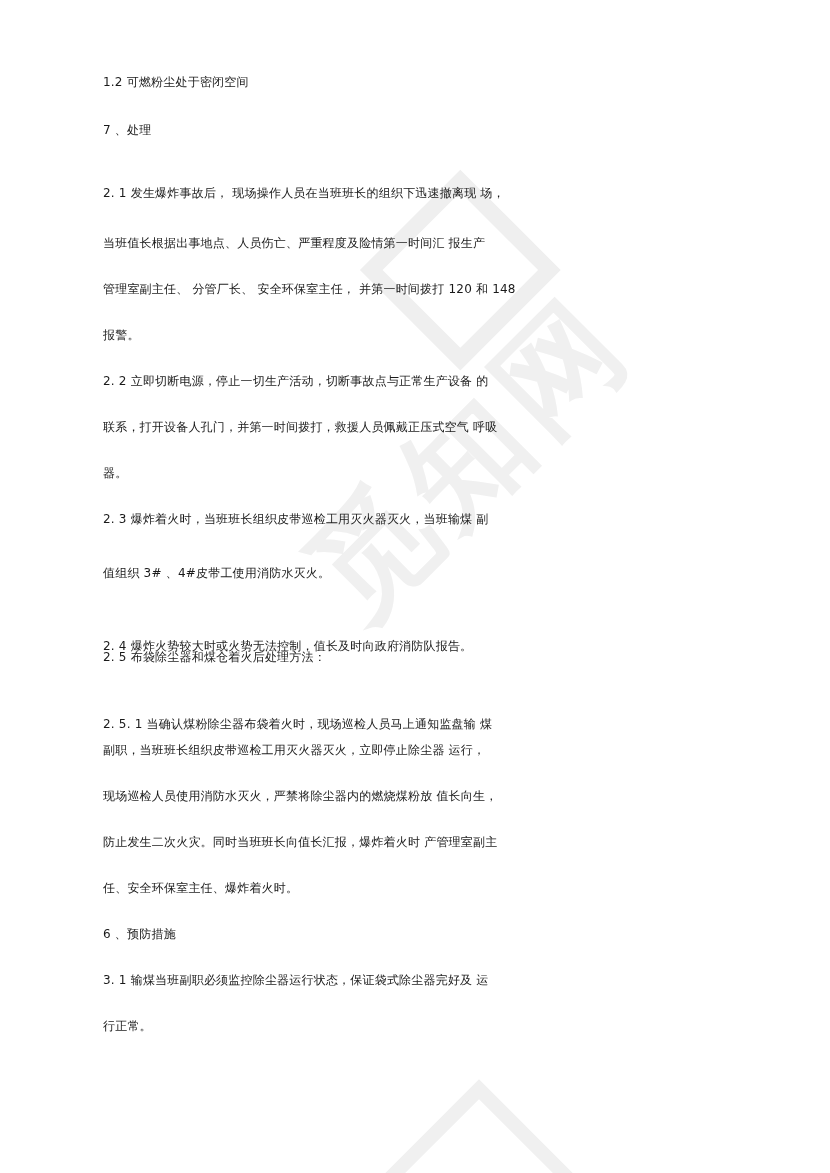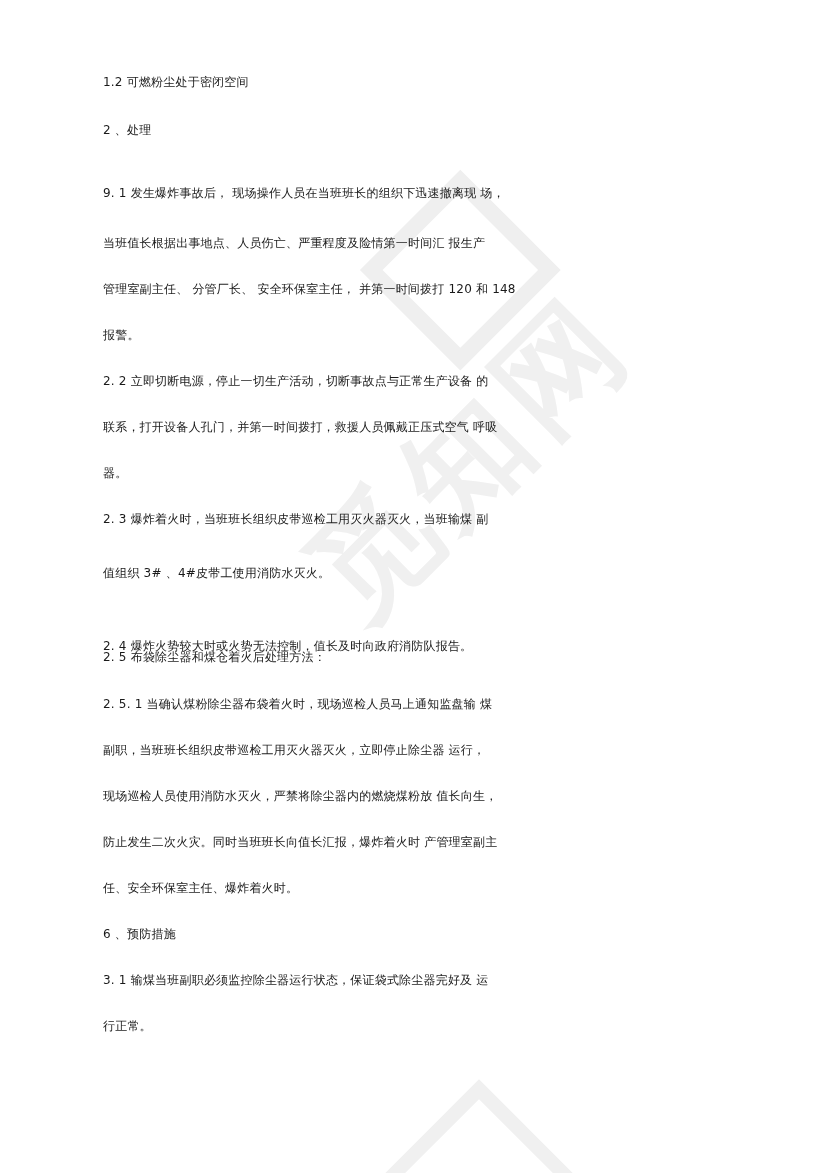--- a/index.html
+++ b/index.html
@@ -76,33 +76,33 @@
 <div class="page">
 
   <div class="watermark wm-main">
     <div class="wm-logo"></div>
     <div class="wm-text">觅知网</div>
   </div>
   <div class="watermark wm-bottom"></div>
 
   <div class="content">
     <div class="line" style="top:70px">1.2 可燃粉尘处于密闭空间</div>
-    <div class="line" style="top:118px">2 、处理</div>
-    <div class="line" style="top:181px">9. 1 发生爆炸事故后，  现场操作人员在当班班长的组织下迅速撤离现  场，</div>
+    <div class="line" style="top:118px">7 、处理</div>
+    <div class="line" style="top:181px">2. 1 发生爆炸事故后，  现场操作人员在当班班长的组织下迅速撤离现  场，</div>
     <div class="line" style="top:231px">当班值长根据出事地点、人员伤亡、严重程度及险情第一时间汇  报生产</div>
     <div class="line" style="top:277px">管理室副主任、  分管厂长、  安全环保室主任，  并第一时间拨打  120 和  148</div>
     <div class="line" style="top:323px">报警。</div>
     <div class="line" style="top:369px">2. 2 立即切断电源，停止一切生产活动，切断事故点与正常生产设备  的</div>
     <div class="line" style="top:415px">联系，打开设备人孔门，并第一时间拨打，救援人员佩戴正压式空气  呼吸</div>
     <div class="line" style="top:461px">器。</div>
     <div class="line" style="top:507px">2. 3 爆炸着火时，当班班长组织皮带巡检工用灭火器灭火，当班输煤  副</div>
     <div class="line" style="top:561px">值组织  3# 、4#皮带工使用消防水灭火。</div>
     <div class="line" style="top:634px">2. 4 爆炸火势较大时或火势无法控制，值长及时向政府消防队报告。</div>
     <div class="line" style="top:645px">2. 5 布袋除尘器和煤仓着火后处理方法：</div>
-    <div class="line" style="top:692px">2. 5. 1 当确认煤粉除尘器布袋着火时，现场巡检人员马上通知监盘输  煤</div>
+    <div class="line" style="top:712px">2. 5. 1 当确认煤粉除尘器布袋着火时，现场巡检人员马上通知监盘输  煤</div>
     <div class="line" style="top:738px">副职，当班班长组织皮带巡检工用灭火器灭火，立即停止除尘器  运行，</div>
     <div class="line" style="top:784px">现场巡检人员使用消防水灭火，严禁将除尘器内的燃烧煤粉放  值长向生，</div>
     <div class="line" style="top:830px">防止发生二次火灾。同时当班班长向值长汇报，爆炸着火时  产管理室副主</div>
     <div class="line" style="top:876px">任、安全环保室主任、爆炸着火时。</div>
     <div class="line" style="top:922px">6 、预防措施</div>
     <div class="line" style="top:968px">3. 1 输煤当班副职必须监控除尘器运行状态，保证袋式除尘器完好及  运</div>
     <div class="line" style="top:1014px">行正常。</div>
   </div>
 
 </div>

